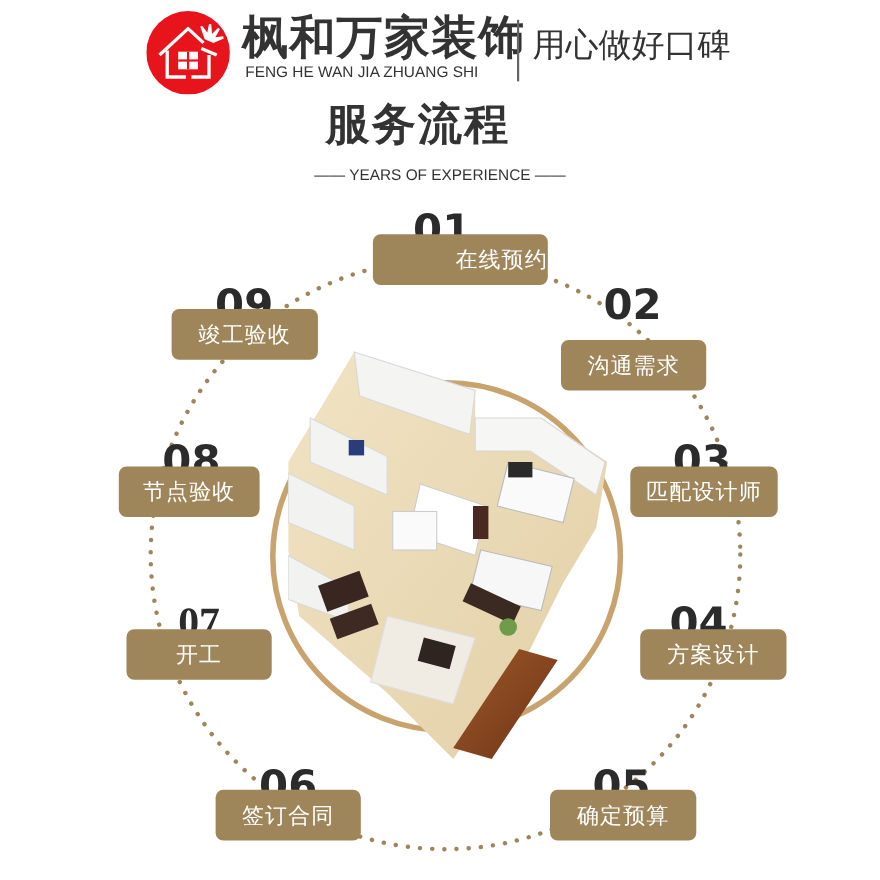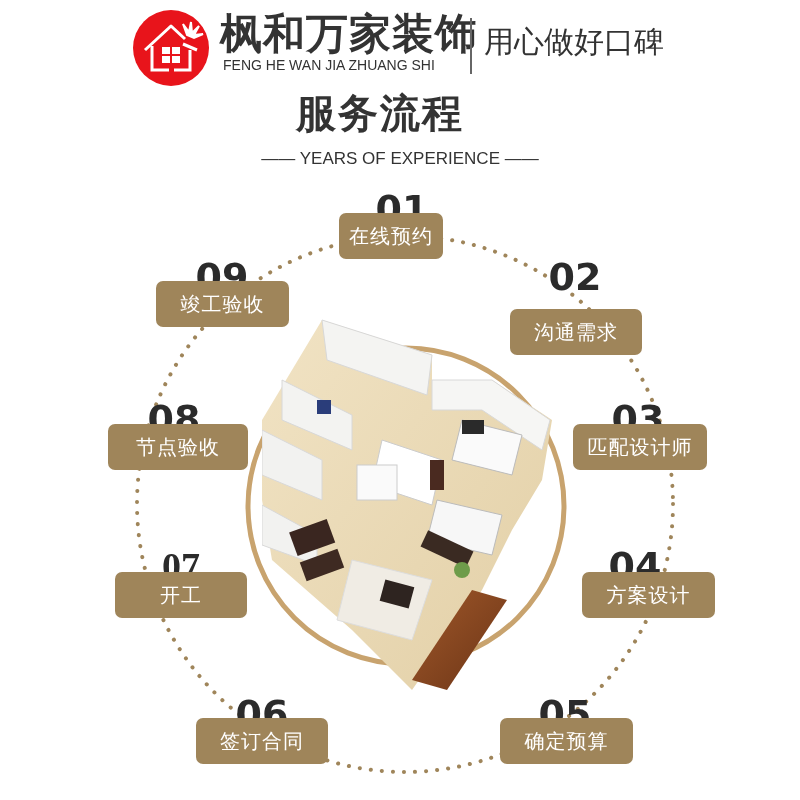--- a/index.html
+++ b/index.html
@@ -5,21 +5,21 @@
   html, body { margin:0; padding:0; background:#ffffff; }
   body { width:800px; height:800px; position:relative; overflow:hidden; font-family:"DejaVu Sans", sans-serif; }
   .abs { position:absolute; }
   
   #logo { left:133px; top:10px; width:76px; height:76px; }
   #brand-cn { left:220px; top:8px; font-size:42px; font-weight:bold; color:#333; letter-spacing:1px; line-height:52px; white-space:nowrap; }
   #brand-en { left:223px; top:56px; font-size:14px; color:#333; line-height:18px; white-space:nowrap; font-family:"Liberation Sans", sans-serif; }
   #brand-divider { left:470px; top:18px; width:2px; height:56px; background:#666; }
   #slogan { left:484px; top:22px; font-size:30px; color:#333; line-height:40px; white-space:nowrap; }
   #page-title { left:0; width:708px; top:88px; text-align:center; font-size:40px; font-weight:bold; color:#333; letter-spacing:2px; line-height:50px;margin-left:26px; }
-  #subtitle { left:0; width:800px; top:150px; text-align:center; font-size:17px; color:#333; line-height:18px; font-family:"Liberation Sans", sans-serif; }
+  #subtitle { left:0; width:800px; top:150px; text-align:center; font-size:14px; color:#333; line-height:18px; font-family:"Liberation Sans", sans-serif; }
   
   #diagram { left:0; top:0; width:800px; height:800px; }
   .num { position:absolute; font-size:38px; font-weight:bold; color:#2b2b2b; line-height:38px; font-family:"DejaVu Sans", sans-serif; width:120px; text-align:center; }
   .tag { position:absolute; height:46px; background:#9f855a; border-radius:7px; color:#ffffff; font-size:20px; line-height:46px; text-align:center; letter-spacing:1px; }
   #floorplan { left:262px; top:300px; width:290px; height:390px; }
 </style>
 </head>
 <body>
 
 <div id="logo" class="abs">
@@ -79,37 +79,37 @@
   <rect x="160" y="240" width="50" height="18" fill="#3a2a22" transform="rotate(25 185 249)"></rect>
   <rect x="200" y="120" width="22" height="14" fill="#2a2a2a"></rect>
   <rect x="55" y="100" width="14" height="14" fill="#2a3d7a"></rect>
   <rect x="95" y="165" width="40" height="35" fill="#fafafa" stroke="#ccc"></rect>
 
   <polygon points="210,290 245,300 185,390 150,380" fill="url(#wd)"></polygon>
   <circle cx="200" cy="270" r="8" fill="#6e9c4a"></circle>
 </svg>
 
 <div class="num" style="left:342px; top:190px;">01</div>
-<div class="tag" style="left:339px; top:213px; width:104px;">在线预约</div>
+<div class="tag" style="left:339px; top:213px; width:159px;text-align:right;">在线预约</div>
 
 <div class="num" style="left:515px; top:258px;">02</div>
 <div class="tag" style="left:510px; top:281px; width:132px;margin-top:28px;">沟通需求</div>
 
 <div class="num" style="left:578px; top:400px;">03</div>
 <div class="tag" style="left:573px; top:424px; width:134px;">匹配设计师</div>
 
 <div class="num" style="left:575px; top:547px;">04</div>
 <div class="tag" style="left:570px; top:572px; width:133px;margin-left:12px;">方案设计</div>
 
 <div class="num" style="left:505px; top:695px;">05</div>
 <div class="tag" style="left:500px; top:718px; width:133px;">确定预算</div>
 
 <div class="num" style="left:202px; top:695px;">06</div>
 <div class="tag" style="left:196px; top:718px; width:132px;">签订合同</div>
 
 <div class="num" style="left:121px; top:547px;font-family:Liberation Serif, serif;">07</div>
 <div class="tag" style="left:115px; top:572px; width:132px;">开工</div>
 
 <div class="num" style="left:114px; top:400px;">08</div>
-<div class="tag" style="left:108px; top:424px; width:140px;">节点验收</div>
+<div class="tag" style="left:108px; top:424px; width:128px;">节点验收</div>
 
 <div class="num" style="left:162px; top:258px;">09</div>
 <div class="tag" style="left:156px; top:281px; width:133px;">竣工验收</div>
 
 </body></html>

